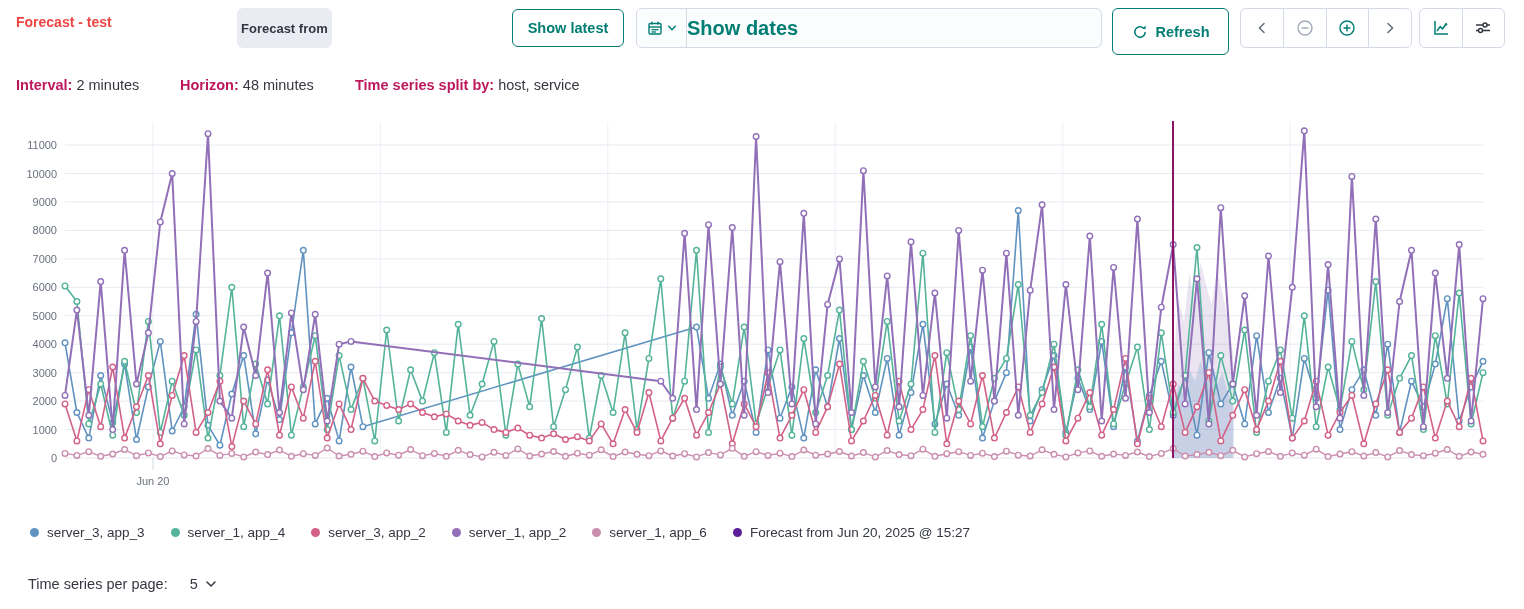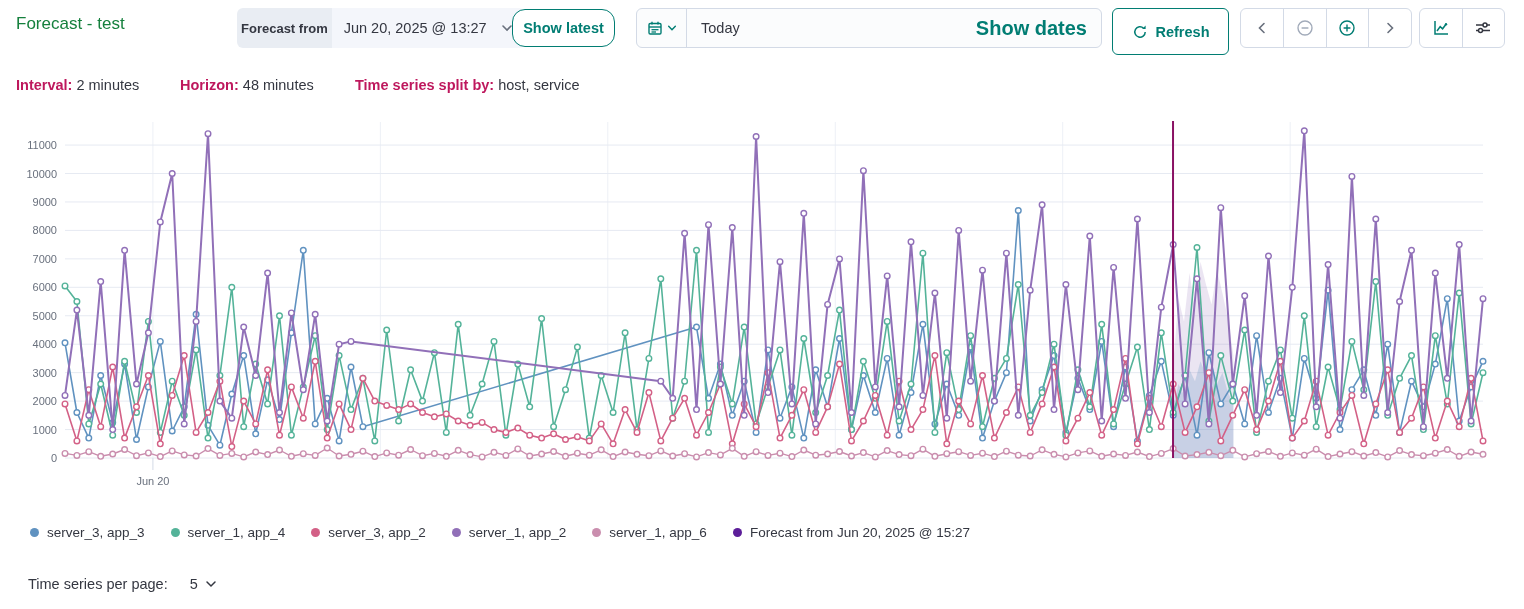--- a/index.html
+++ b/index.html
@@ -1,25 +1,25 @@
 <!DOCTYPE html>
 <html><head>
 <meta charset="utf-8">
 <style>
   * { margin:0; padding:0; box-sizing:border-box; }
   body { background:#fff; font-family:"Liberation Sans", sans-serif; }
   .page { position:relative; width:1524px; height:609px; background:#fff; overflow:hidden; }
-  .title { position:absolute; left:16px; top:14px; font-size:17px; font-weight:400; color:#15803d; }
+  .title { position:absolute; left:16px; top:14px; font-size:14px; font-weight:700; color:#ef4444; }
 
   
   .fc-select { position:absolute; left:237px; top:8px; height:40px; display:flex; align-items:stretch; border-radius:6px; overflow:hidden; cursor:pointer; }
   .fc-prepend { background:#e9edf3; color:#343741; font-size:13px; font-weight:700; display:flex; align-items:center; padding:0 4px; }
   .fc-value { background:#f4f6fb; color:#343741; font-size:14.5px; display:flex; align-items:center; padding:0 12px; gap:14px; }
   .btn { display:flex; align-items:center; justify-content:center; background:#fff; border:1px solid #017D73; border-radius:6px; color:#017D73; font-size:14.5px; font-weight:600; cursor:pointer; }
-  .show-latest { position:absolute; left:512px; top:9px; width:103px; height:38px;border-radius:13px; }
+  .show-latest { position:absolute; left:512px; top:9px; width:112px; height:38px; }
   .refresh { position:absolute; left:1112px; top:8px; width:117px; height:47px; gap:8px; }
   .datepicker { position:absolute; left:636px; top:8px; width:466px; height:40px; border:1px solid #d3dae6; border-radius:6px; background:#fbfcfd; display:flex; align-items:center; }
   .dp-quick { width:50px; height:100%; display:flex; align-items:center; justify-content:center; gap:4px; border-right:1px solid #d3dae6; cursor:pointer; }
   .dp-today { flex:1; padding-left:14px; font-size:14.5px; color:#343741; cursor:pointer; }
   .dp-showdates { padding-right:14px; font-size:20px; font-weight:600; color:#017D73; cursor:pointer; }
   .btn-group { position:absolute; top:8px; height:40px; border:1px solid #d3dae6; border-radius:6px; background:#fff; display:flex; align-items:stretch; overflow:hidden; }
   .nav-group { left:1240px; width:172px; }
   .view-group { left:1419px; width:86px; }
   .bg-cell { flex:1; display:flex; align-items:center; justify-content:center; cursor:pointer; }
   .bg-cell + .bg-cell { border-left:1px solid #d3dae6; }
@@ -40,45 +40,38 @@
 </style>
 </head>
 <body>
 
 <div class="page">
 
   <div class="title">Forecast - test</div>
 
   <div class="fc-select">
     <span class="fc-prepend">Forecast from</span>
-    <span class="fc-value">
-      <span>Jun 20, 2025 @ 13:27</span>
-      <svg width="12" height="12" viewBox="0 0 12 12">
-          <path d="M2 4l4 4 4-4" fill="none" stroke="#69707D" stroke-width="1.6" stroke-linecap="round"></path>
-        </svg>
-    </span>
   </div>
 
   <button class="btn show-latest">Show latest</button>
 
   <div class="datepicker">
     <span class="dp-quick">
       <svg width="16" height="16" viewBox="0 0 16 16">
           <rect x="2" y="3.5" width="12" height="10.5" rx="1.2" fill="none" stroke="#017D73" stroke-width="1.4"></rect>
           <line x1="2" y1="7" x2="14" y2="7" stroke="#017D73" stroke-width="1.4"></line>
           <line x1="5" y1="1.8" x2="5" y2="4.4" stroke="#017D73" stroke-width="1.4"></line>
           <line x1="11" y1="1.8" x2="11" y2="4.4" stroke="#017D73" stroke-width="1.4"></line>
           <line x1="4.5" y1="9.7" x2="11.5" y2="9.7" stroke="#017D73" stroke-width="1.3"></line>
           <line x1="4.5" y1="12" x2="9" y2="12" stroke="#017D73" stroke-width="1.3"></line>
         </svg>
       <svg width="10" height="10" viewBox="0 0 12 12">
           <path d="M2 4l4 4 4-4" fill="none" stroke="#017D73" stroke-width="1.7" stroke-linecap="round"></path>
         </svg>
     </span>
-    <span class="dp-today">Today</span>
     <span class="dp-showdates">Show dates</span>
   </div>
 
   <button class="btn refresh">
     <svg width="16" height="16" viewBox="0 0 16 16">
         <path d="M13.2 8a5.2 5.2 0 1 1-1.6-3.75" fill="none" stroke="#017D73" stroke-width="1.5"></path>
         <path d="M13.6 1.6v3.4h-3.4z" fill="#017D73"></path>
       </svg>
     <span>Refresh</span>
   </button>

